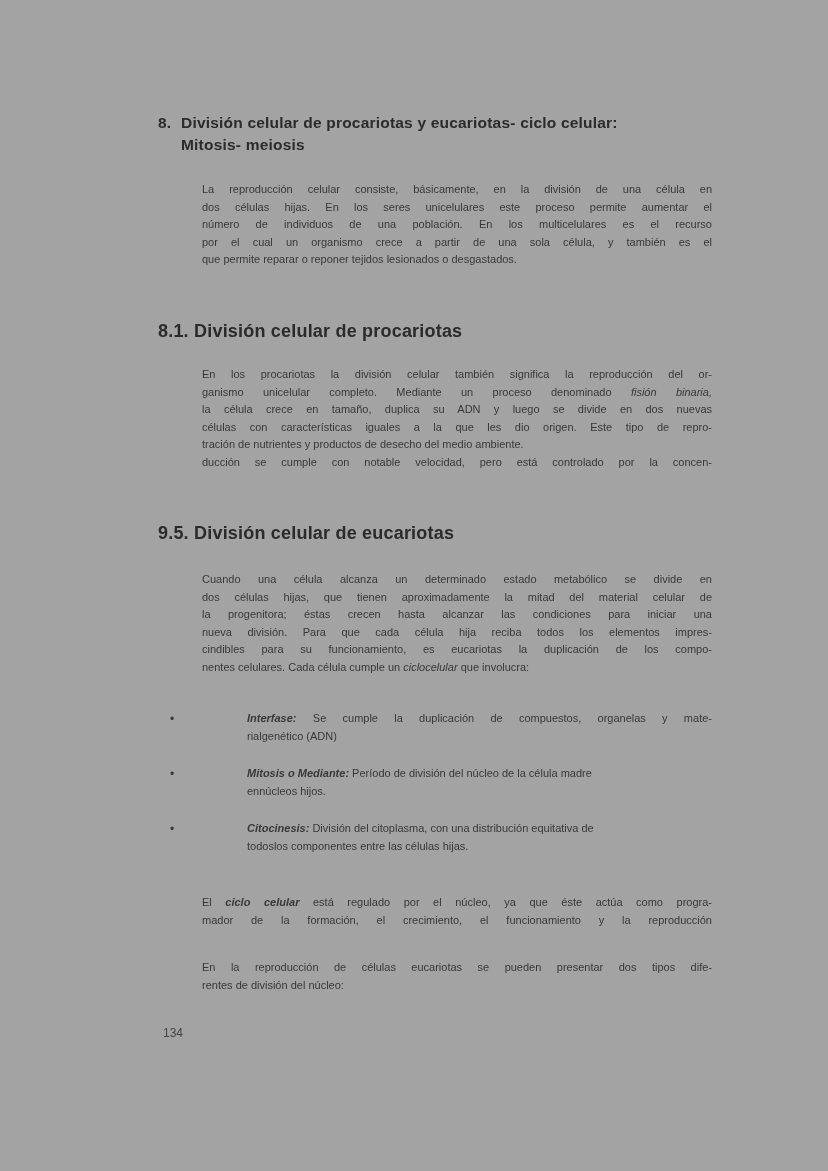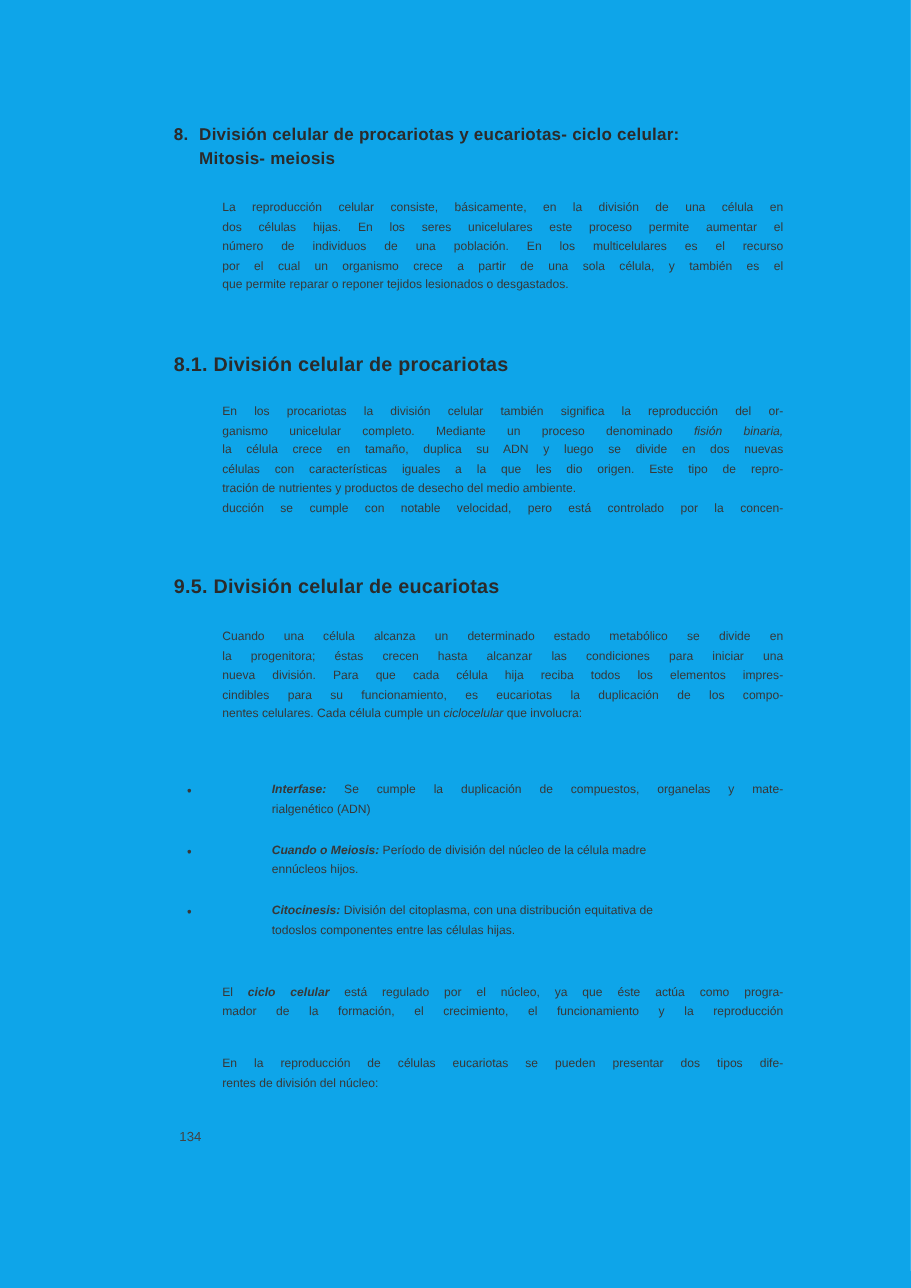--- a/index.html
+++ b/index.html
@@ -1,21 +1,21 @@
 <!DOCTYPE html>
 <html><head>
 <meta charset="utf-8">
 <style>
   html, body { margin: 0; padding: 0; }
   body { background: #ffffff; }
   .page {
     position: relative;
     width: 828px;
     height: 1171px;
-    background: #0ea5e9;
+    background: #a3a3a3;
     font-family: "Liberation Sans", sans-serif;
     color: #383838;
     overflow: hidden;
   }
   .block {
     position: absolute;
     left: 158px;
     width: 554px;
   }
   .h-main {
@@ -110,35 +110,36 @@
     <div class="line">la célula crece en tamaño, duplica su ADN y luego se divide en dos nuevas</div>
     <div class="line">células con características iguales a la que les dio origen. Este tipo de repro-</div>
     <div class="line nj">tración de nutrientes y productos de desecho del medio ambiente.</div>
     <div class="line">ducción se cumple con notable velocidad, pero está controlado por la concen-</div>
   </div>
 
   <div class="block h-sec h82">9.5. División celular de eucariotas</div>
 
   <div class="block para p82">
     <div class="line">Cuando una célula alcanza un determinado estado metabólico se divide en</div>
+    <div class="line">dos células hijas, que tienen aproximadamente la mitad del material celular de</div>
     <div class="line">la progenitora; éstas crecen hasta alcanzar las condiciones para iniciar una</div>
     <div class="line">nueva división. Para que cada célula hija reciba todos los elementos impres-</div>
     <div class="line">cindibles para su funcionamiento, es eucariotas la duplicación de los compo-</div>
     <div class="line nj"><span>nentes celulares. Cada célula cumple un </span><span class="it">ciclocelular</span><span> que involucra:</span></div>
   </div>
 
   <div class="bullet b1">
     <span class="dot">•</span>
     <div class="line"><span class="bi">Interfase:</span><span> Se cumple la duplicación de compuestos, organelas y mate-</span></div>
     <div class="line nj">rialgenético (ADN)</div>
   </div>
 
   <div class="bullet b2">
     <span class="dot">•</span>
-    <div class="line nj"><span class="bi">Cuando o Meiosis:</span><span> Período de división del núcleo de la célula madre</span></div>
+    <div class="line nj"><span class="bi">Mitosis o Mediante:</span><span> Período de división del núcleo de la célula madre</span></div>
     <div class="line nj">ennúcleos hijos.</div>
   </div>
 
   <div class="bullet b3">
     <span class="dot">•</span>
     <div class="line nj"><span class="bi">Citocinesis:</span><span> División del citoplasma, con una distribución equitativa de</span></div>
     <div class="line nj">todoslos componentes entre las células hijas.</div>
   </div>
 
   <div class="block para c1">

